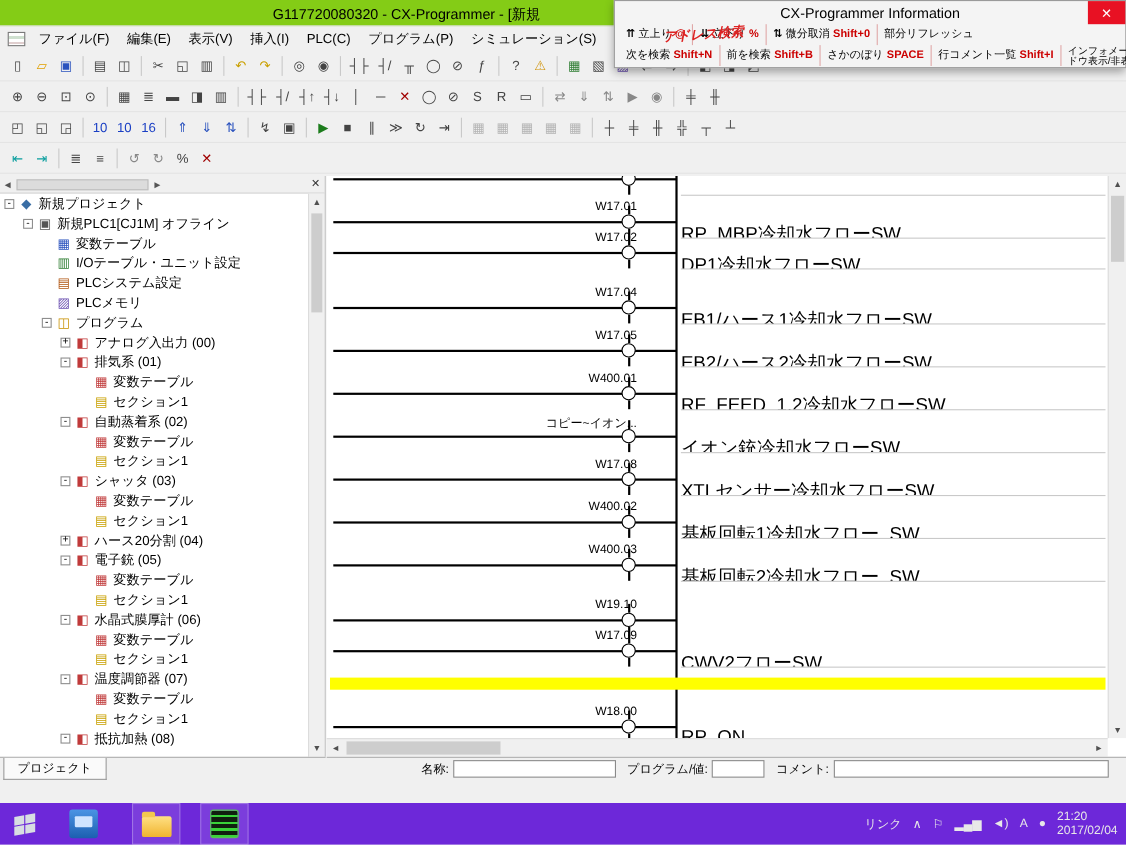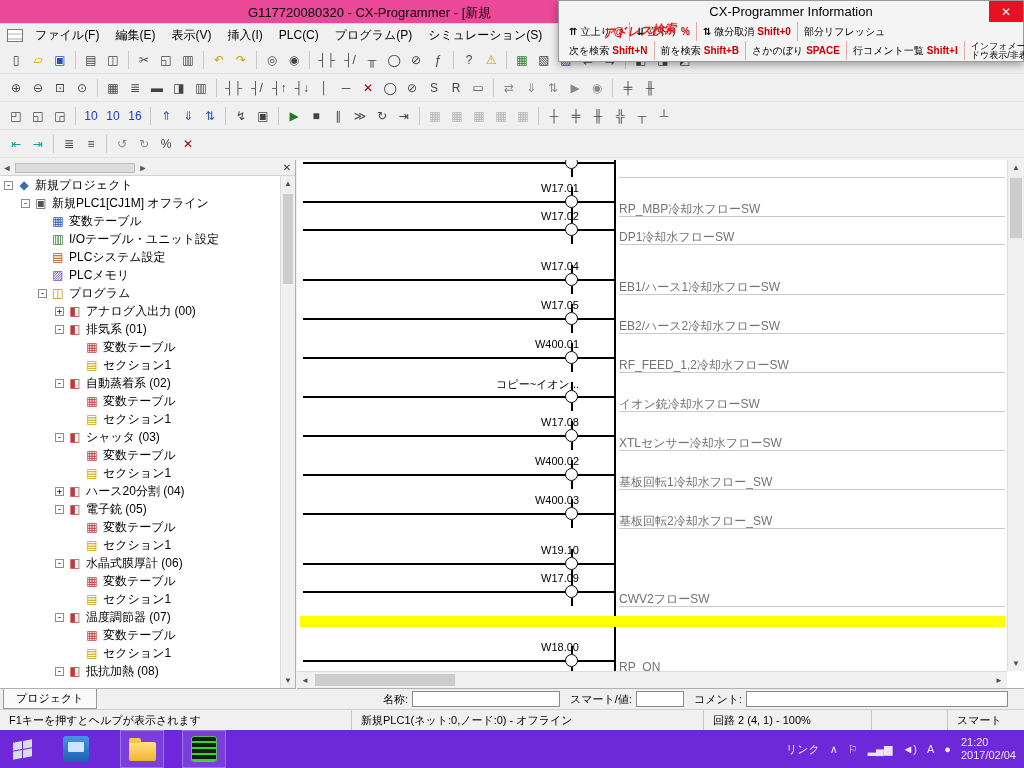--- a/index.html
+++ b/index.html
@@ -1,20 +1,20 @@
 <!DOCTYPE html>
 <html><head>
 <meta charset="utf-8">
 <style>
 *{box-sizing:border-box}
 html,body{margin:0;padding:0}
 .screen{position:relative;width:1024px;height:768px;overflow:hidden;background:#f0f0f0;
   font-family:"Liberation Sans","DejaVu Sans",sans-serif;font-size:12px;color:#000}
 
-.titlebar{position:absolute;left:0;top:0;right:0;height:24px;background:#ec4899;border-bottom:1px solid #e2e2e2}
+.titlebar{position:absolute;left:0;top:0;right:0;height:24px;background:#84cc16;border-bottom:1px solid #e2e2e2}
 .titletext{position:absolute;left:248px;top:4px;font-size:13px;white-space:nowrap}
 .menubar{position:absolute;left:0;top:24px;right:0;height:22px;background:#f0f0f0;display:flex;align-items:center;padding-left:3px}
 .childicon{width:16px;height:13px;border:1px solid #7a7a7a;background:linear-gradient(180deg,#fff 0 3px,#cfe0cf 3px 5px,#fff 5px 8px,#e0cfcf 8px 10px,#fff 10px);margin:0 4px;flex:none}
 .mi{padding:3px 8px;font-size:12px;white-space:nowrap}
 
 .toolbars{position:absolute;left:0;top:46px;right:0;height:114px;background:#f0f0f0}
 .tbrow{height:28px;display:flex;align-items:center;padding:0 5px;border-bottom:1px solid #e4e4e4;overflow:hidden}
 .tbtn{min-width:20px;height:20px;padding:0 2px;margin:0 1px;display:flex;align-items:center;justify-content:center;font-size:12px;color:#444;border:1px solid transparent;border-radius:2px;white-space:nowrap}
 .tsep{width:1px;height:18px;background:#c9c9c9;margin:0 4px;flex:none}
 
@@ -38,21 +38,21 @@
 
 .ladder{position:absolute;left:297px;top:160px;right:0;bottom:80px;background:#fff}
 .ladder-canvas{position:absolute;left:0;top:0;right:17px;bottom:17px;overflow:hidden;background:#fff}
 .bus{position:absolute;left:317px;top:0;bottom:0;width:1.6px;background:#000;z-index:1}
 .rung{position:absolute;left:0;right:0;height:39px}
 .wire{position:absolute;left:6px;width:312px;top:23px;height:1.5px;background:#000}
 .coil{position:absolute;left:268px;top:17px;width:13px;height:13px;border:1.6px solid #000;border-radius:50%;background:#fff;z-index:2}
 .tick{position:absolute;left:274px;width:1.6px;height:8px;background:#000}
 .t1{top:9px}.t2{top:30px}
 .addr{position:absolute;left:90px;width:192px;top:4px;text-align:right;font-size:11px;white-space:nowrap}
-.cmt{position:absolute;left:322px;right:2px;top:0;height:39px;border-bottom:1px solid #c9c9c9;color:#737373;font-size:12px;padding-top:23px;white-space:nowrap;overflow:hidden}
+.cmt{position:absolute;left:322px;right:2px;top:0;height:39px;border-bottom:1px solid #c9c9c9;color:#000000;font-size:17px;padding-top:23px;white-space:nowrap;overflow:hidden}
 .ybar{position:absolute;left:3px;right:2px;height:11px;background:#ffff00;z-index:4}
 .lvs{position:absolute;right:0;top:0;bottom:17px;width:17px;background:#f0f0f0;border-left:1px solid #dcdcdc}
 .lhs{position:absolute;left:0;right:17px;bottom:0;height:17px;background:#f0f0f0;border-top:1px solid #dcdcdc;display:flex;align-items:center}
 .lhs .sbb{width:16px;height:16px}
 .hthumb{width:140px;height:12px;background:#cdcdcd;margin-left:2px}
 .hfill{flex:1}
 
 .fieldsrow{position:absolute;left:297px;right:0;top:688px;height:21px;background:#f0f0f0;border-top:1px solid #b0b0b0;display:flex;align-items:center;font-size:11px;padding-left:86px}
 .fieldsrow label{margin-right:4px;white-space:nowrap}
 .fieldsrow input{height:16px;border:1px solid #8a8a8a;background:#fff;font-size:11px;padding:0 3px;margin-right:10px;font-family:inherit}
@@ -498,33 +498,26 @@
       <div class="sbb">◄</div>
       <div class="hthumb"></div>
       <div class="hfill"></div>
       <div class="sbb">►</div>
     </div>
   </div>
 
   <div class="fieldsrow">
     <label>名称:</label>
     <input style="width: 148px;">
-    <label>スマート/値:</label>
+    <label>プログラム/値:</label>
     <input style="width: 48px;">
     <label>コメント:</label>
     <input style="flex: 1 1 0%; margin-right: 16px;">
   </div>
 
-  <div class="statusbar">
-    <div class="seg" style="width:352px">F1キーを押すとヘルプが表示されます</div>
-    <div class="seg" style="width:352px">新規PLC1(ネット:0,ノード:0) - オフライン</div>
-    <div class="seg" style="width:168px">回路 2 (4, 1) - 100%</div>
-    <div class="seg fill"></div>
-    <div class="seg" style="width:76px;border-right:none">スマート</div>
-  </div>
 
   <div class="taskbar">
     <div class="tbslot">
       <div class="winlogo">
           <div></div>
           <div></div>
           <div></div>
           <div></div>
         </div>
     </div>

